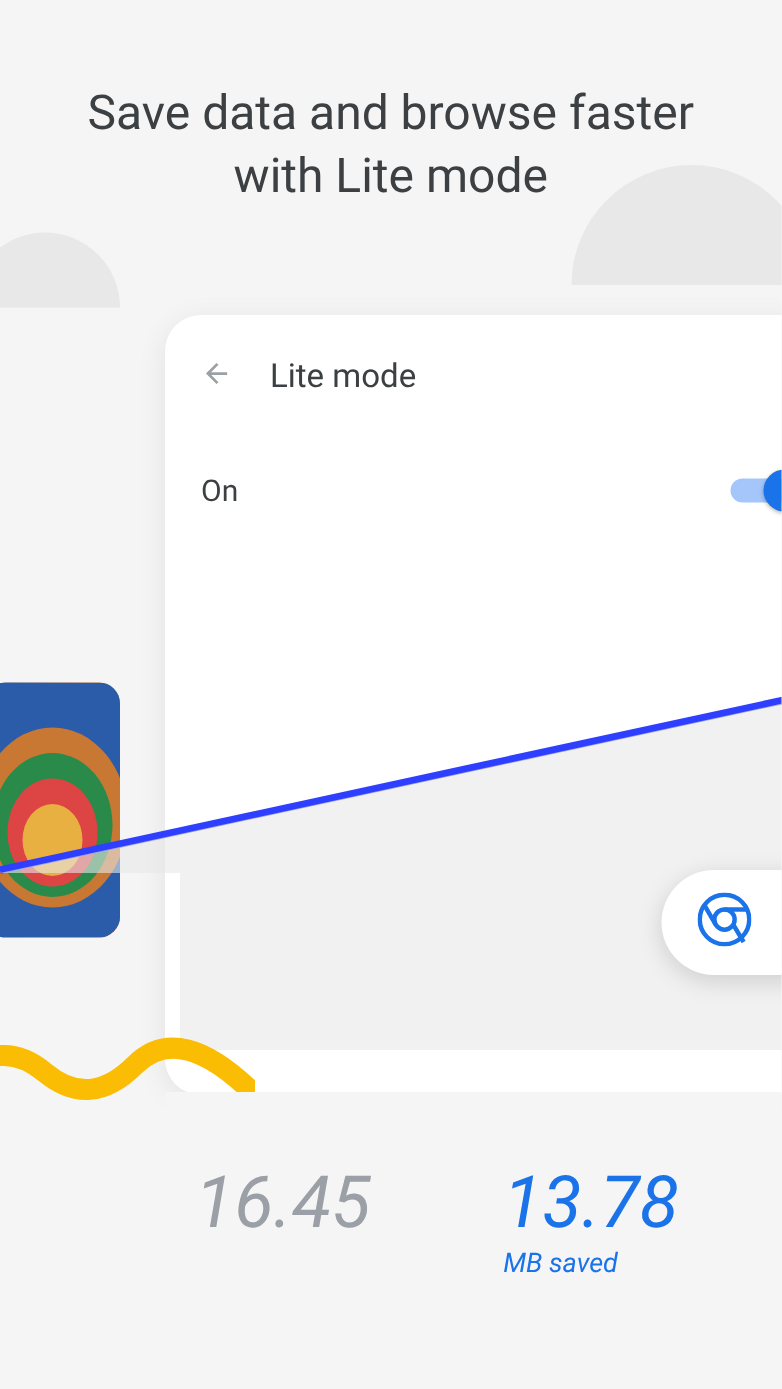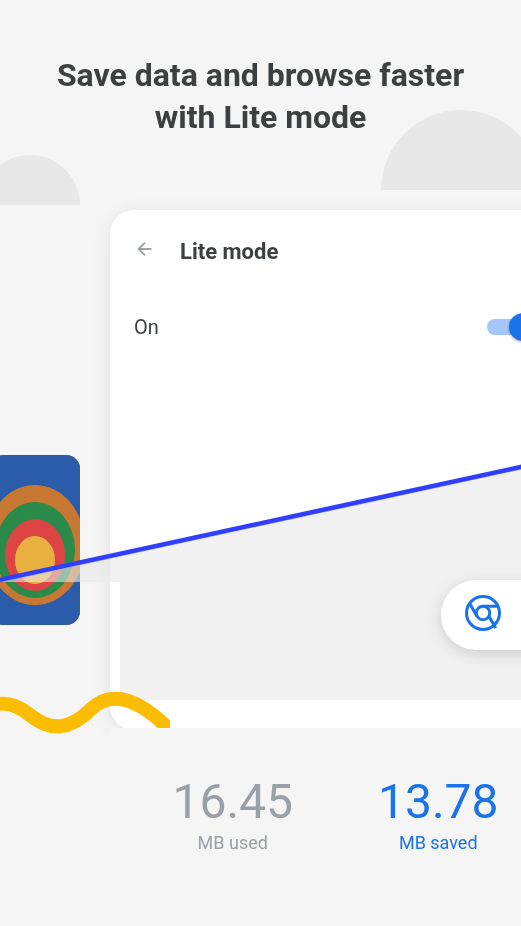--- a/index.html
+++ b/index.html
@@ -33,21 +33,21 @@
     }
     
     
     .heading {
       position: absolute;
       top: 55px;
       left: 0;
       right: 0;
       text-align: center;
       font-size: 32px;
-      font-weight: 700;
+      font-weight: 400;
       color: #3c4043;
       line-height: 1.3;
       padding: 0 30px;
     }
     
     
     .card {
       position: absolute;
       left: 110px;
       top: 210px;
@@ -68,21 +68,21 @@
     
     .back-arrow {
       color: #9aa0a6;
       font-size: 20px;
       cursor: pointer;
     }
     
     .screen-title {
       font-size: 22px;
       color: #3c4043;
-      font-weight: 700;
+      font-weight: 400;
     }
     
     .toggle-row {
       display: flex;
       align-items: center;
       justify-content: space-between;
       padding: 20px 24px;
     }
     
     .toggle-label {
@@ -171,21 +171,21 @@
       right: -40px;
       top: 728px;
       bottom: 0;
       background: #f5f5f5;
       display: flex;
       padding: 50px 20px 0;
     }
     
     .stat {
       flex: 1;
-      text-align: center;
+      font-style: italic;
     }
     
     .stat-value {
       font-size: 48px;
       font-weight: 400;
       line-height: 1;
     }
     .stat-label {
       font-size: 18px;
       margin-top: 6px;
@@ -248,19 +248,18 @@
       <path d="M24 15 L44 15" stroke="#1a73e8" stroke-width="4"></path>
       <path d="M31.8 28.5 L41 44" stroke="#1a73e8" stroke-width="4"></path>
       <path d="M16.2 28.5 L6 11" stroke="#1a73e8" stroke-width="4"></path>
     </svg>
   </span>
 </div>
 
 <div class="stats">
   <div class="stat used">
     <div class="stat-value">16.45</div>
-    <div class="stat-label">MB used</div>
   </div>
   <div class="stat saved">
     <div class="stat-value">13.78</div>
     <div class="stat-label">MB saved</div>
   </div>
 </div>
 
 </body></html>

